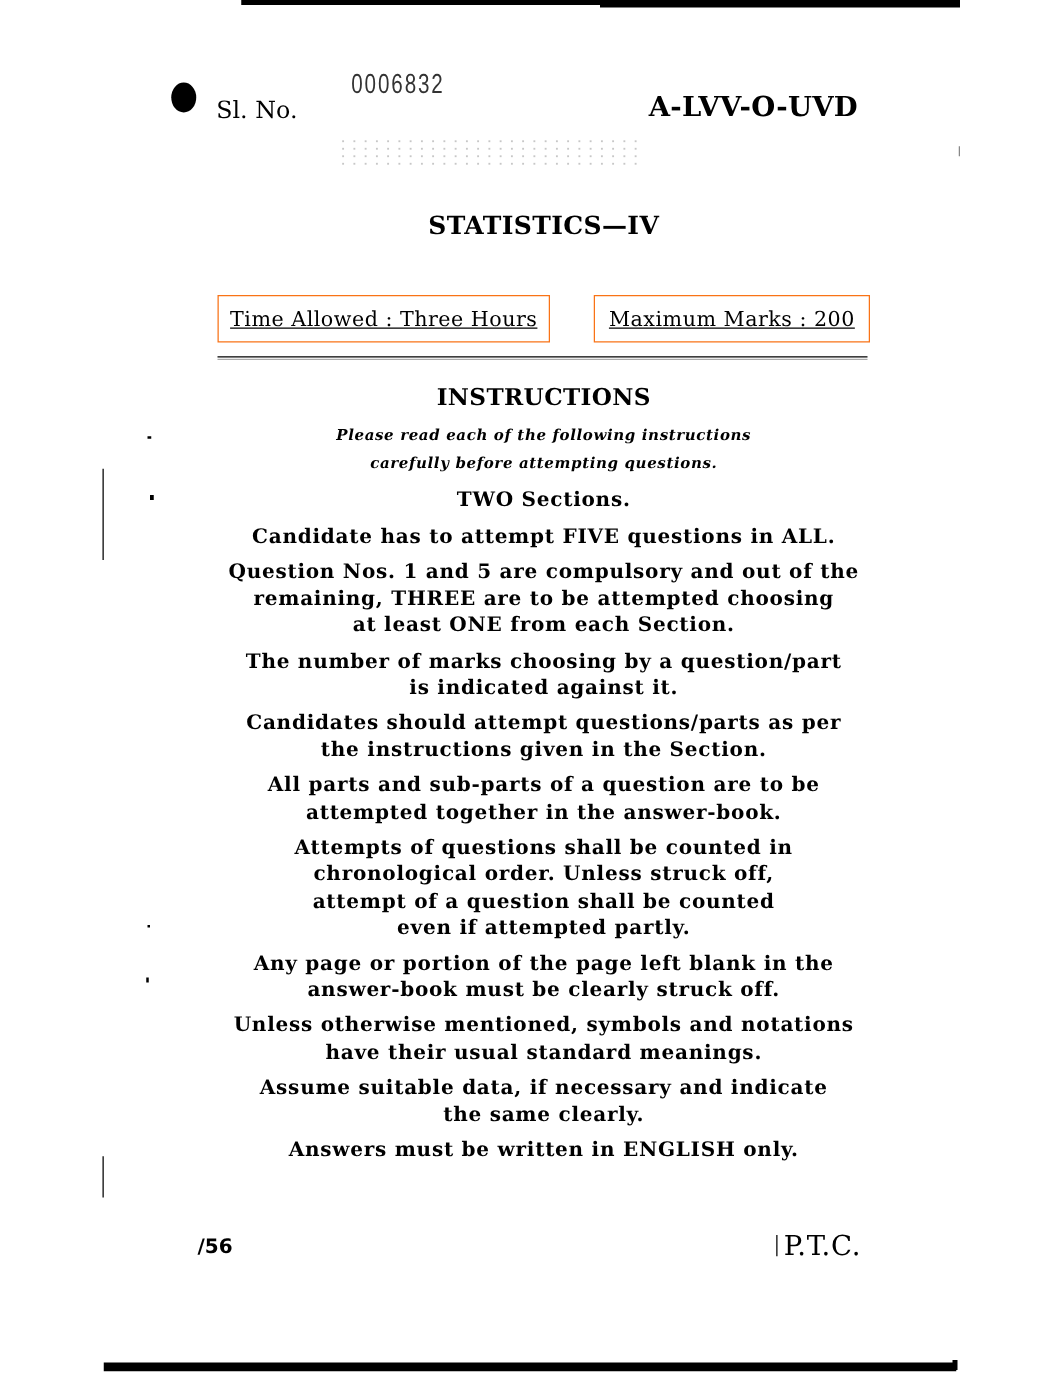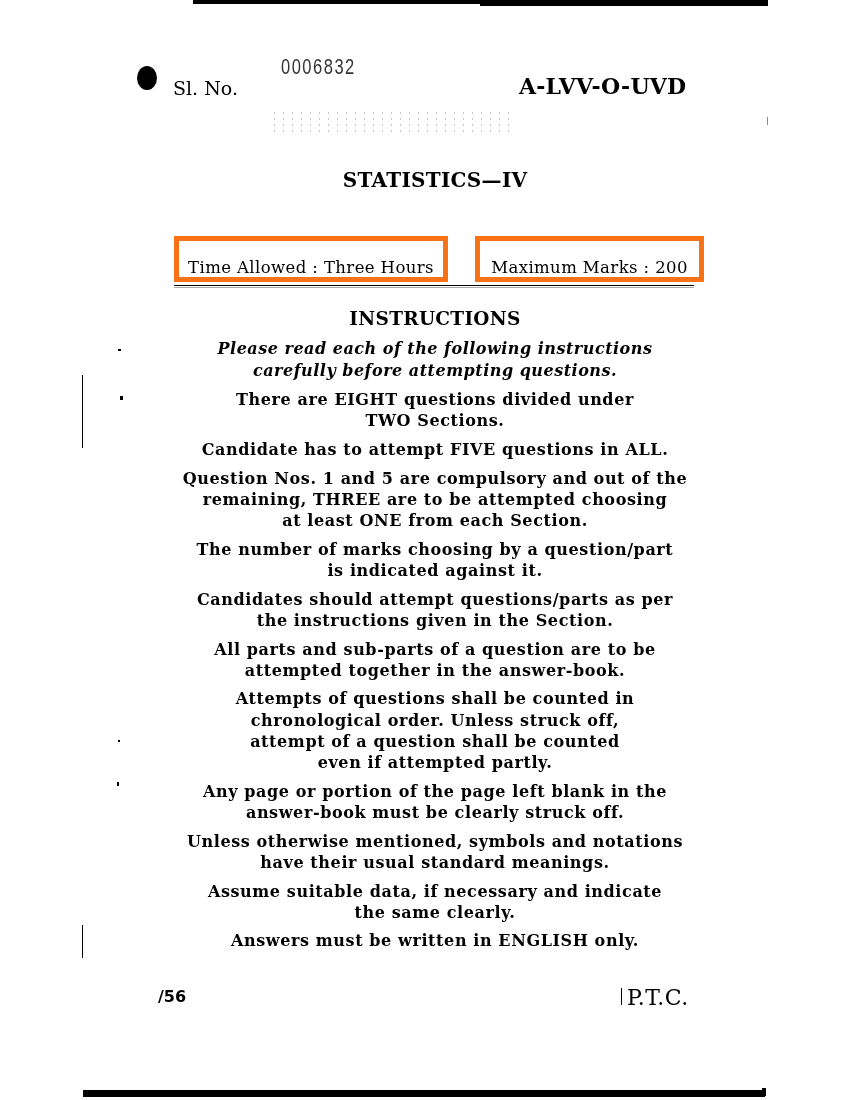--- a/index.html
+++ b/index.html
@@ -15,29 +15,29 @@
     .bullet-dot { position: absolute; left: 137px; top: 66px; width: 20px; height: 24px; border-radius: 50%; background: #000; }
     .sl-label { position: absolute; left: 173px; top: 77px; font-size: 19px; font-weight: normal; }
     .serial-num { position: absolute; left: 281px; top: 54px; font-family: "Liberation Sans Narrow", "Liberation Sans", sans-serif; font-size: 22px; letter-spacing: 2px; color: #333; transform: scaleX(0.75); transform-origin: left; }
     .serial-smudge { position: absolute; left: 270px; top: 110px; width: 240px; height: 22px;
       background-image: radial-gradient(#999 1px, transparent 1.2px); background-size: 9px 6px; opacity: 0.55; }
     .paper-code { position: absolute; left: 519px; top: 73px; font-size: 22px; font-weight: bold; letter-spacing: 0.2px; }
     .right-tick { position: absolute; left: 767px; top: 117px; width: 1px; height: 8px; background: #888; }
 
     .paper-title { position: absolute; left: 0; width: 870px; top: 168px; text-align: center; font-size: 20px; font-weight: bold; letter-spacing: 0.3px; }
 
-    .info-box { position: absolute; border: 5px solid #f97316; font-size: 16.5px; white-space: nowrap; display: flex; align-items: flex-end; justify-content: center; letter-spacing: 0.4px; }
+    .info-box { position: absolute; border: 1px solid #f97316; font-size: 16.5px; white-space: nowrap; display: flex; align-items: center; justify-content: center; letter-spacing: 0.4px; text-decoration: underline; }
     .box-time { left: 174px; top: 236px; width: 264px; height: 36px; }
     .box-marks { left: 475px; top: 236px; width: 219px; height: 36px; }
     .rule-under-boxes { position: absolute; left: 174px; top: 285px; width: 520px; height: 1px; background: #000; }
     .rule-under-boxes2 { position: absolute; left: 174px; top: 287px; width: 520px; height: 1px; background: #aaa; }
 
     .instructions-wrap { position: absolute; left: 170px; width: 530px; top: 308px; text-align: center; }
     .inst-heading { font-size: 18.5px; font-weight: bold; margin: 0 0 9px 0; letter-spacing: 0.3px; }
-    .inst-intro { font-size: 16px; font-weight: bold; font-style: italic; line-height: 21.5px; margin: 0 0 8px 0; letter-spacing: 0.5px; }
+    .inst-intro { font-size: 12px; font-weight: bold; font-style: italic; line-height: 21.5px; margin: 0 0 8px 0; letter-spacing: 0.5px; }
     .inst-item { font-size: 16px; font-weight: bold; line-height: 21.2px; margin: 0 0 7.5px 0; letter-spacing: 0.6px; }
     .inst-item span { display: block; }
 
     .footer-code { position: absolute; left: 158px; top: 987px; font-family: "DejaVu Sans", sans-serif; font-size: 16px; font-weight: bold; }
     .footer-ptc { position: absolute; left: 627px; top: 985px; font-size: 22px; letter-spacing: 0.5px; }
     .ptc-bar { position: absolute; left: 621px; top: 988px; width: 1px; height: 17px; background: #000; }
 
     .margin-line { position: absolute; left: 82px; top: 375px; width: 1px; height: 73px; background: #000; }
     .margin-line2 { position: absolute; left: 82px; top: 925px; width: 1px; height: 33px; background: #000; }
     .speck { position: absolute; background: #000; }
@@ -66,21 +66,20 @@
 <div class="rule-under-boxes"></div>
 <div class="rule-under-boxes2"></div>
 
 <div class="instructions-wrap">
   <div class="inst-heading">INSTRUCTIONS</div>
   <div class="inst-intro">
     <div>Please read each of the following instructions</div>
     <div>carefully before attempting questions.</div>
   </div>
   <div class="inst-item">
-    <span>There are EIGHT questions divided under</span>
     <span>TWO Sections.</span>
   </div>
   <div class="inst-item">
     <span>Candidate has to attempt FIVE questions in ALL.</span>
   </div>
   <div class="inst-item">
     <span>Question Nos. 1 and 5 are compulsory and out of the</span>
     <span>remaining, THREE are to be attempted choosing</span>
     <span>at least ONE from each Section.</span>
   </div>

